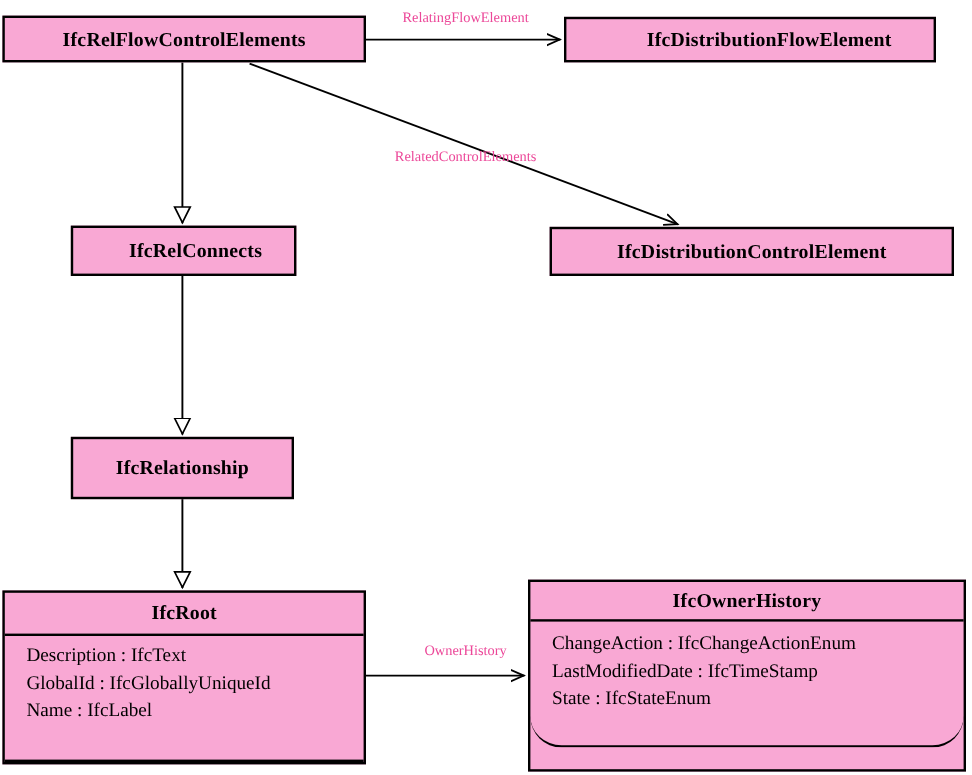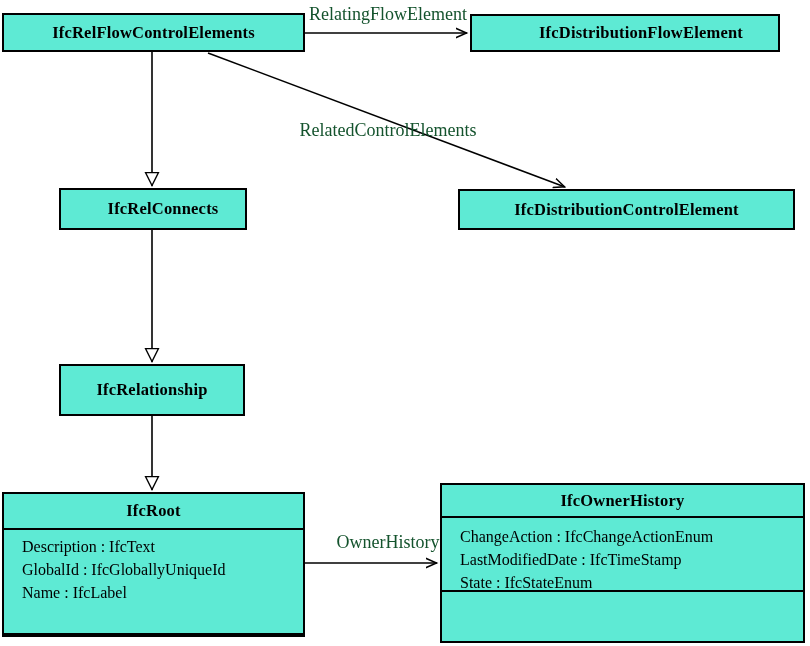--- a/index.html
+++ b/index.html
@@ -16,21 +16,21 @@
     overflow: hidden;
   }
   .edges-layer {
     position: absolute;
     left: 0; top: 0;
     width: 810px; height: 646px;
   }
   .node {
     position: absolute;
     box-sizing: border-box;
-    background: #5eead4;
+    background: #f9a8d4;
     border: 2px solid #000000;
     color: #000000;
   }
   .node-simple {
     display: flex;
     align-items: center;
     justify-content: center;
   }
   .node-title {
     font-weight: bold;
@@ -51,39 +51,39 @@
     padding: 5px 6px 0 18px;
     font-size: 16px;
     line-height: 23px;
     white-space: nowrap;
   }
   .compartment-empty {
     box-sizing: border-box;
   }
   .edge-label {
     position: absolute;
-    font-size: 18px;
-    color: #14532d;
+    font-size: 12px;
+    color: #ec4899;
     text-align: center;
     white-space: nowrap;
     line-height: 20px;
   }
   
   #n-relflow       { left: 2px;   top: 13px;  width: 303px; height: 39px; }
   #n-distflow      { left: 470px; top: 14px;  width: 310px; height: 38px; padding-left: 32px; }
   #n-relconnects   { left: 59px;  top: 188px; width: 188px; height: 42px; padding-left: 20px; }
   #n-distctrl      { left: 458px; top: 189px; width: 337px; height: 41px; }
   #n-relationship  { left: 59px;  top: 364px; width: 186px; height: 52px; }
   #n-root          { left: 2px;   top: 492px; width: 303px; height: 145px; }
   #n-root .compartment-title { height: 36px; }
   #n-root .compartment-attrs { height: 105px; }
   #n-root .compartment-empty { height: 22px; }
   #n-ownerhistory  { left: 440px; top: 483px; width: 365px; height: 160px; }
   #n-ownerhistory .compartment-title { height: 33px; }
-  #n-ownerhistory .compartment-attrs { height: 74px; padding-top: 7px; }
+  #n-ownerhistory .compartment-attrs { height: 105px; padding-top: 7px; border-radius: 26px; }
   #n-ownerhistory .compartment-empty { height: 18px; }
   
   #lbl-relatingflowelement   { left: 288px; top: 4px;   width: 200px; }
   #lbl-relatedcontrolelements{ left: 276px; top: 92px;  width: 224px; margin-top: 28px; }
   #lbl-ownerhistory          { left: 322px; top: 532px; width: 132px; }
 </style>
 </head>
 <body>
 
 <div class="canvas">

